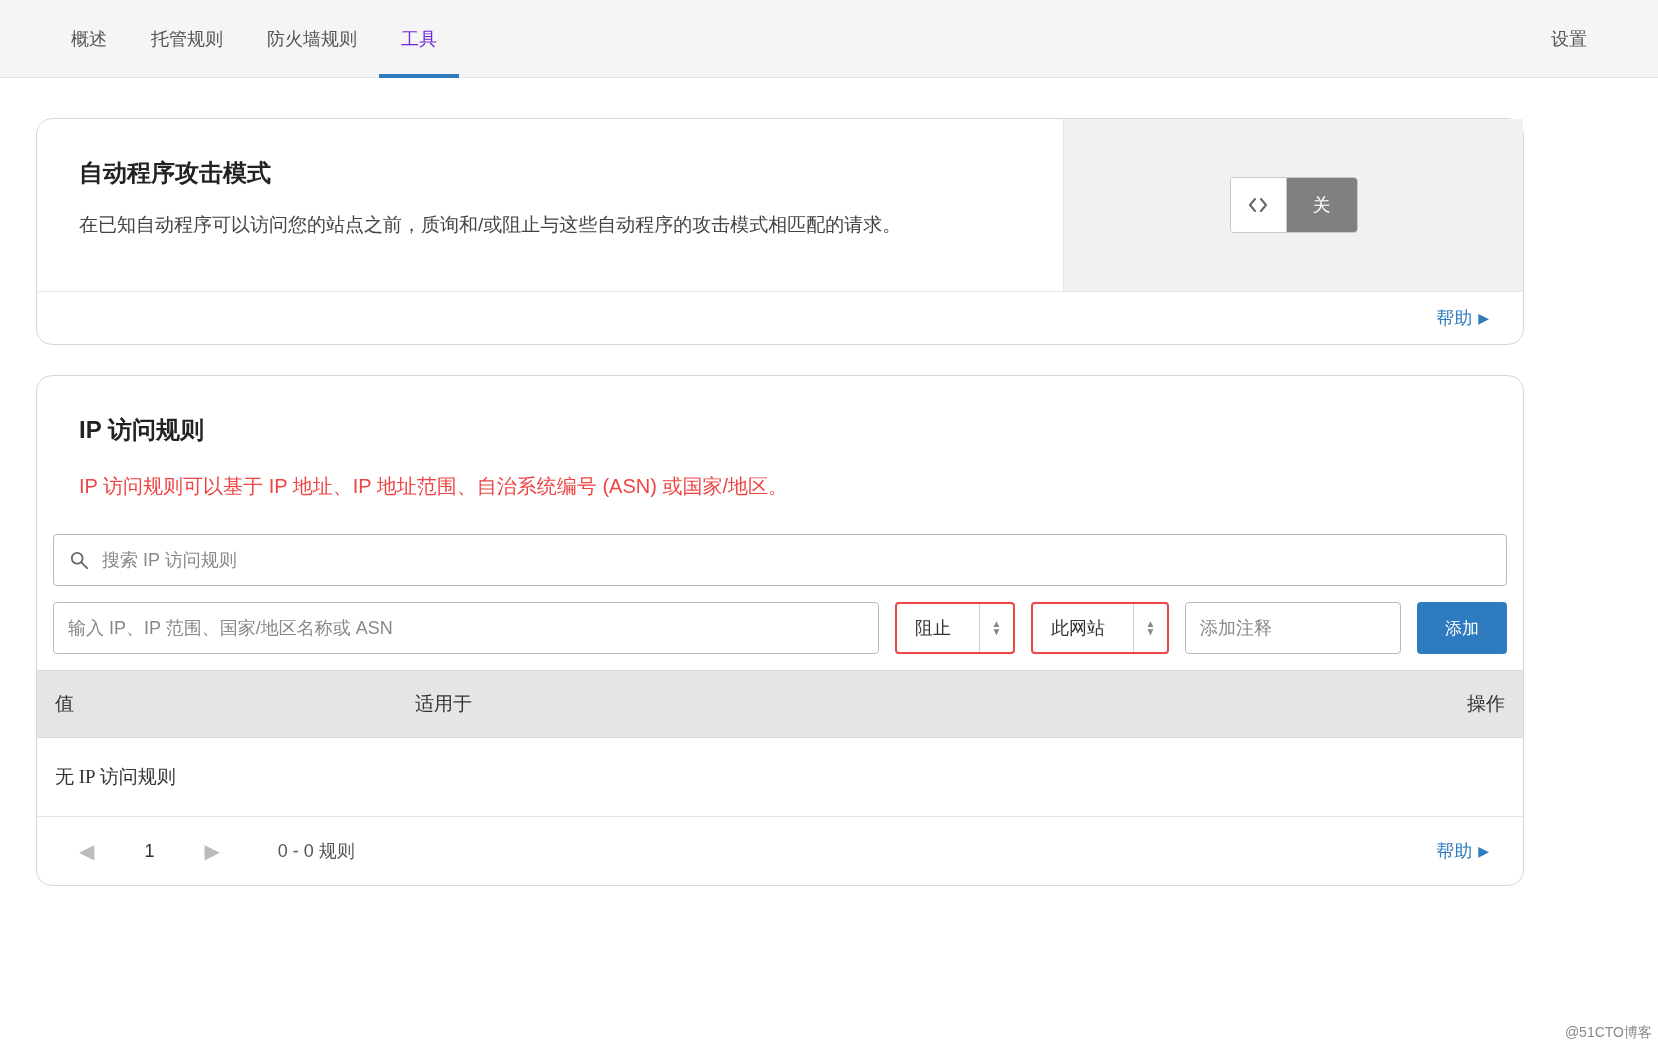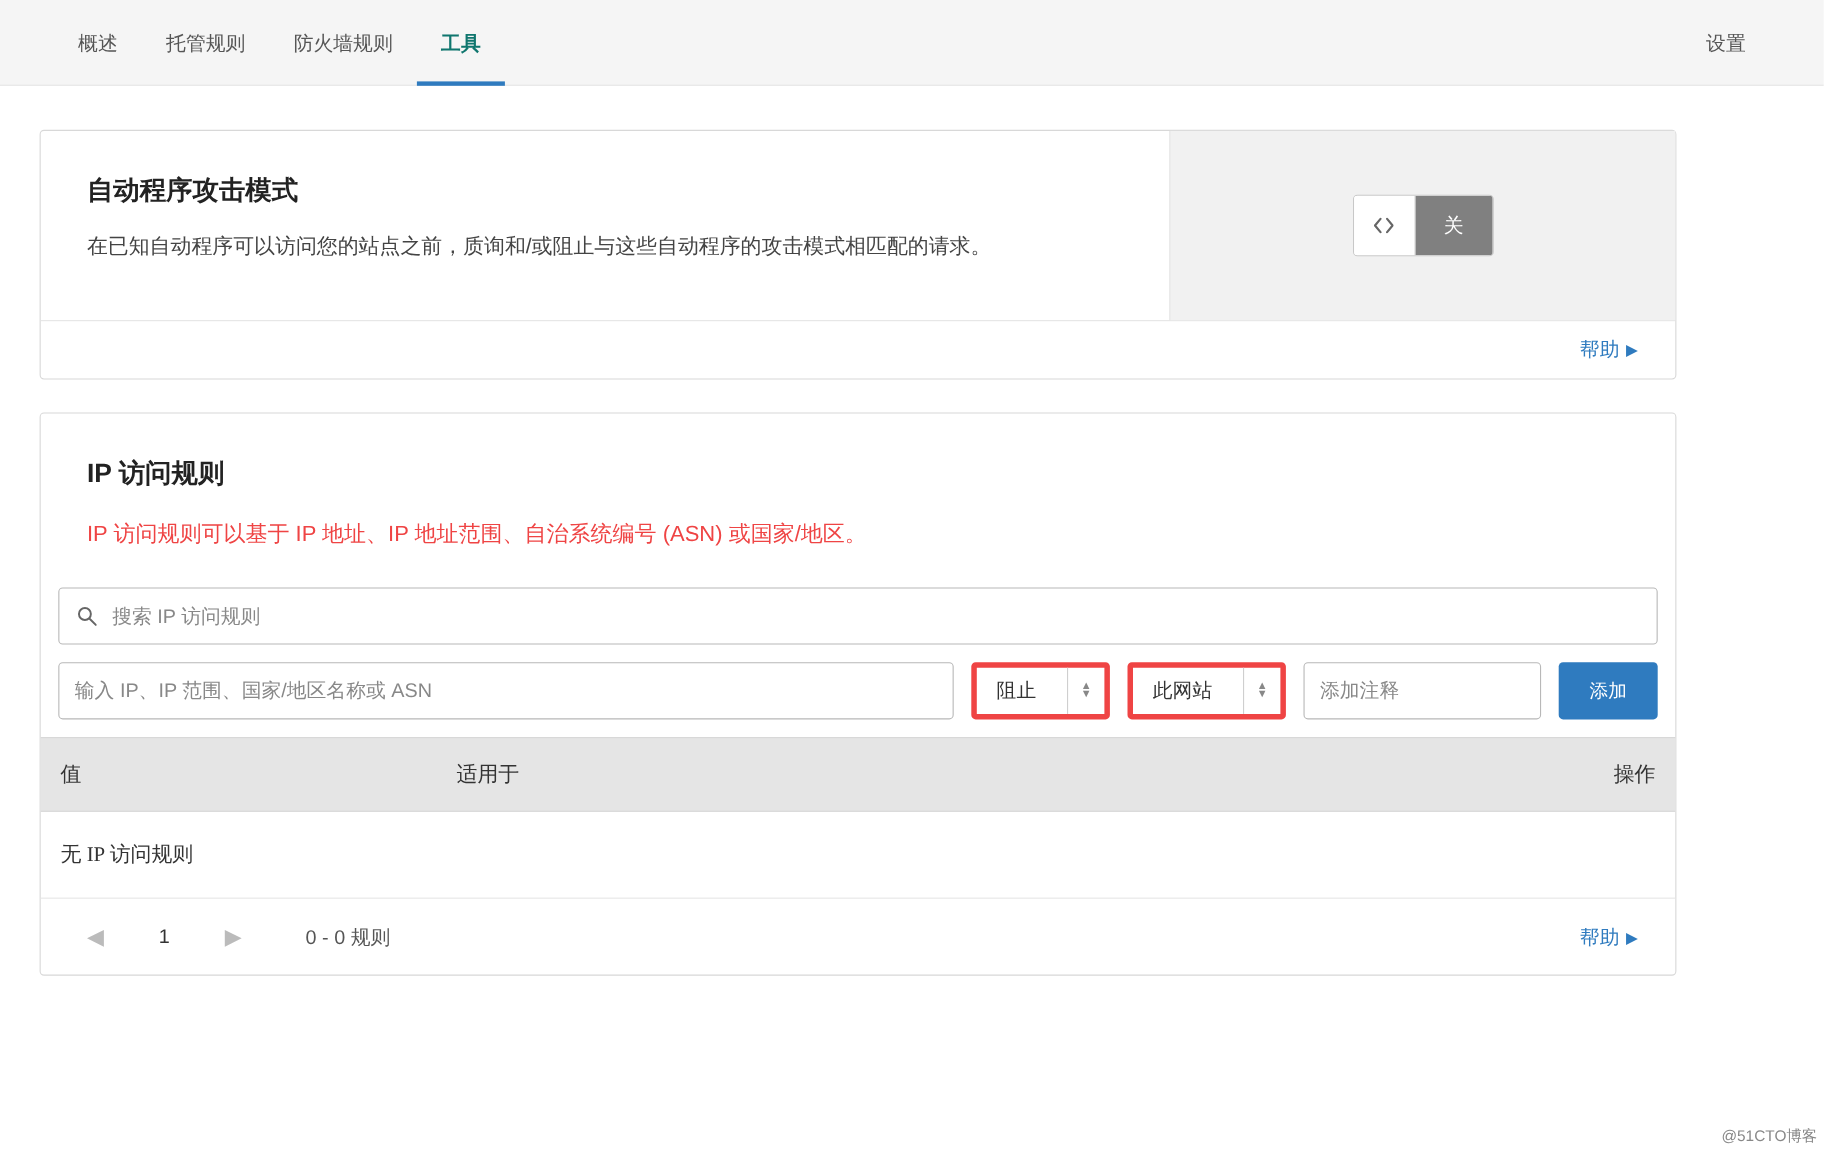--- a/index.html
+++ b/index.html
@@ -23,22 +23,22 @@
       padding: 0 22px;
       height: 78px;
       display: flex;
       align-items: center;
       color: #555;
       font-size: 18px;
       cursor: pointer;
       position: relative;
     }
     .tab.active {
-      color: #0f766e;
-      font-weight: 700;
+      color: #6d28d9;
+      font-weight: 400;
     }
     .tab.active::after {
       content: "";
       position: absolute;
       left: 0; right: 0; bottom: 0;
       height: 4px;
       background: #2f7bbf;
     }
     .tab-settings {
       padding: 0 22px;
@@ -50,21 +50,21 @@
       cursor: pointer;
     }
 
     .page-body {
       padding: 40px 36px 36px 36px;
       max-width: 1560px;
     }
 
     .card {
       border: 1px solid #d8d8d8;
-      border-radius: 4px;
+      border-radius: 16px;
       margin-bottom: 30px;
       background: #fff;
     }
     .card-inner {
       display: flex;
     }
     .card-left {
       flex: 1;
       padding: 38px 42px 48px 42px;
     }
@@ -183,21 +183,21 @@
       border-radius: 4px;
       height: 52px;
       padding: 0 14px;
       font-size: 18px;
       outline: none;
     }
     .text-input::placeholder { color: #888; }
     .flex-1 { flex: 1; }
     .w-note { width: 216px; }
     .select-box {
-      border: 5px solid #ef4444;
+      border: 2px solid #ef4444;
       border-radius: 4px;
       height: 52px;
       display: flex;
       align-items: center;
       background: #fff;
     }
     .select-box .sel-label {
       padding: 0 28px 0 18px;
       font-size: 18px;
       color: #333;

